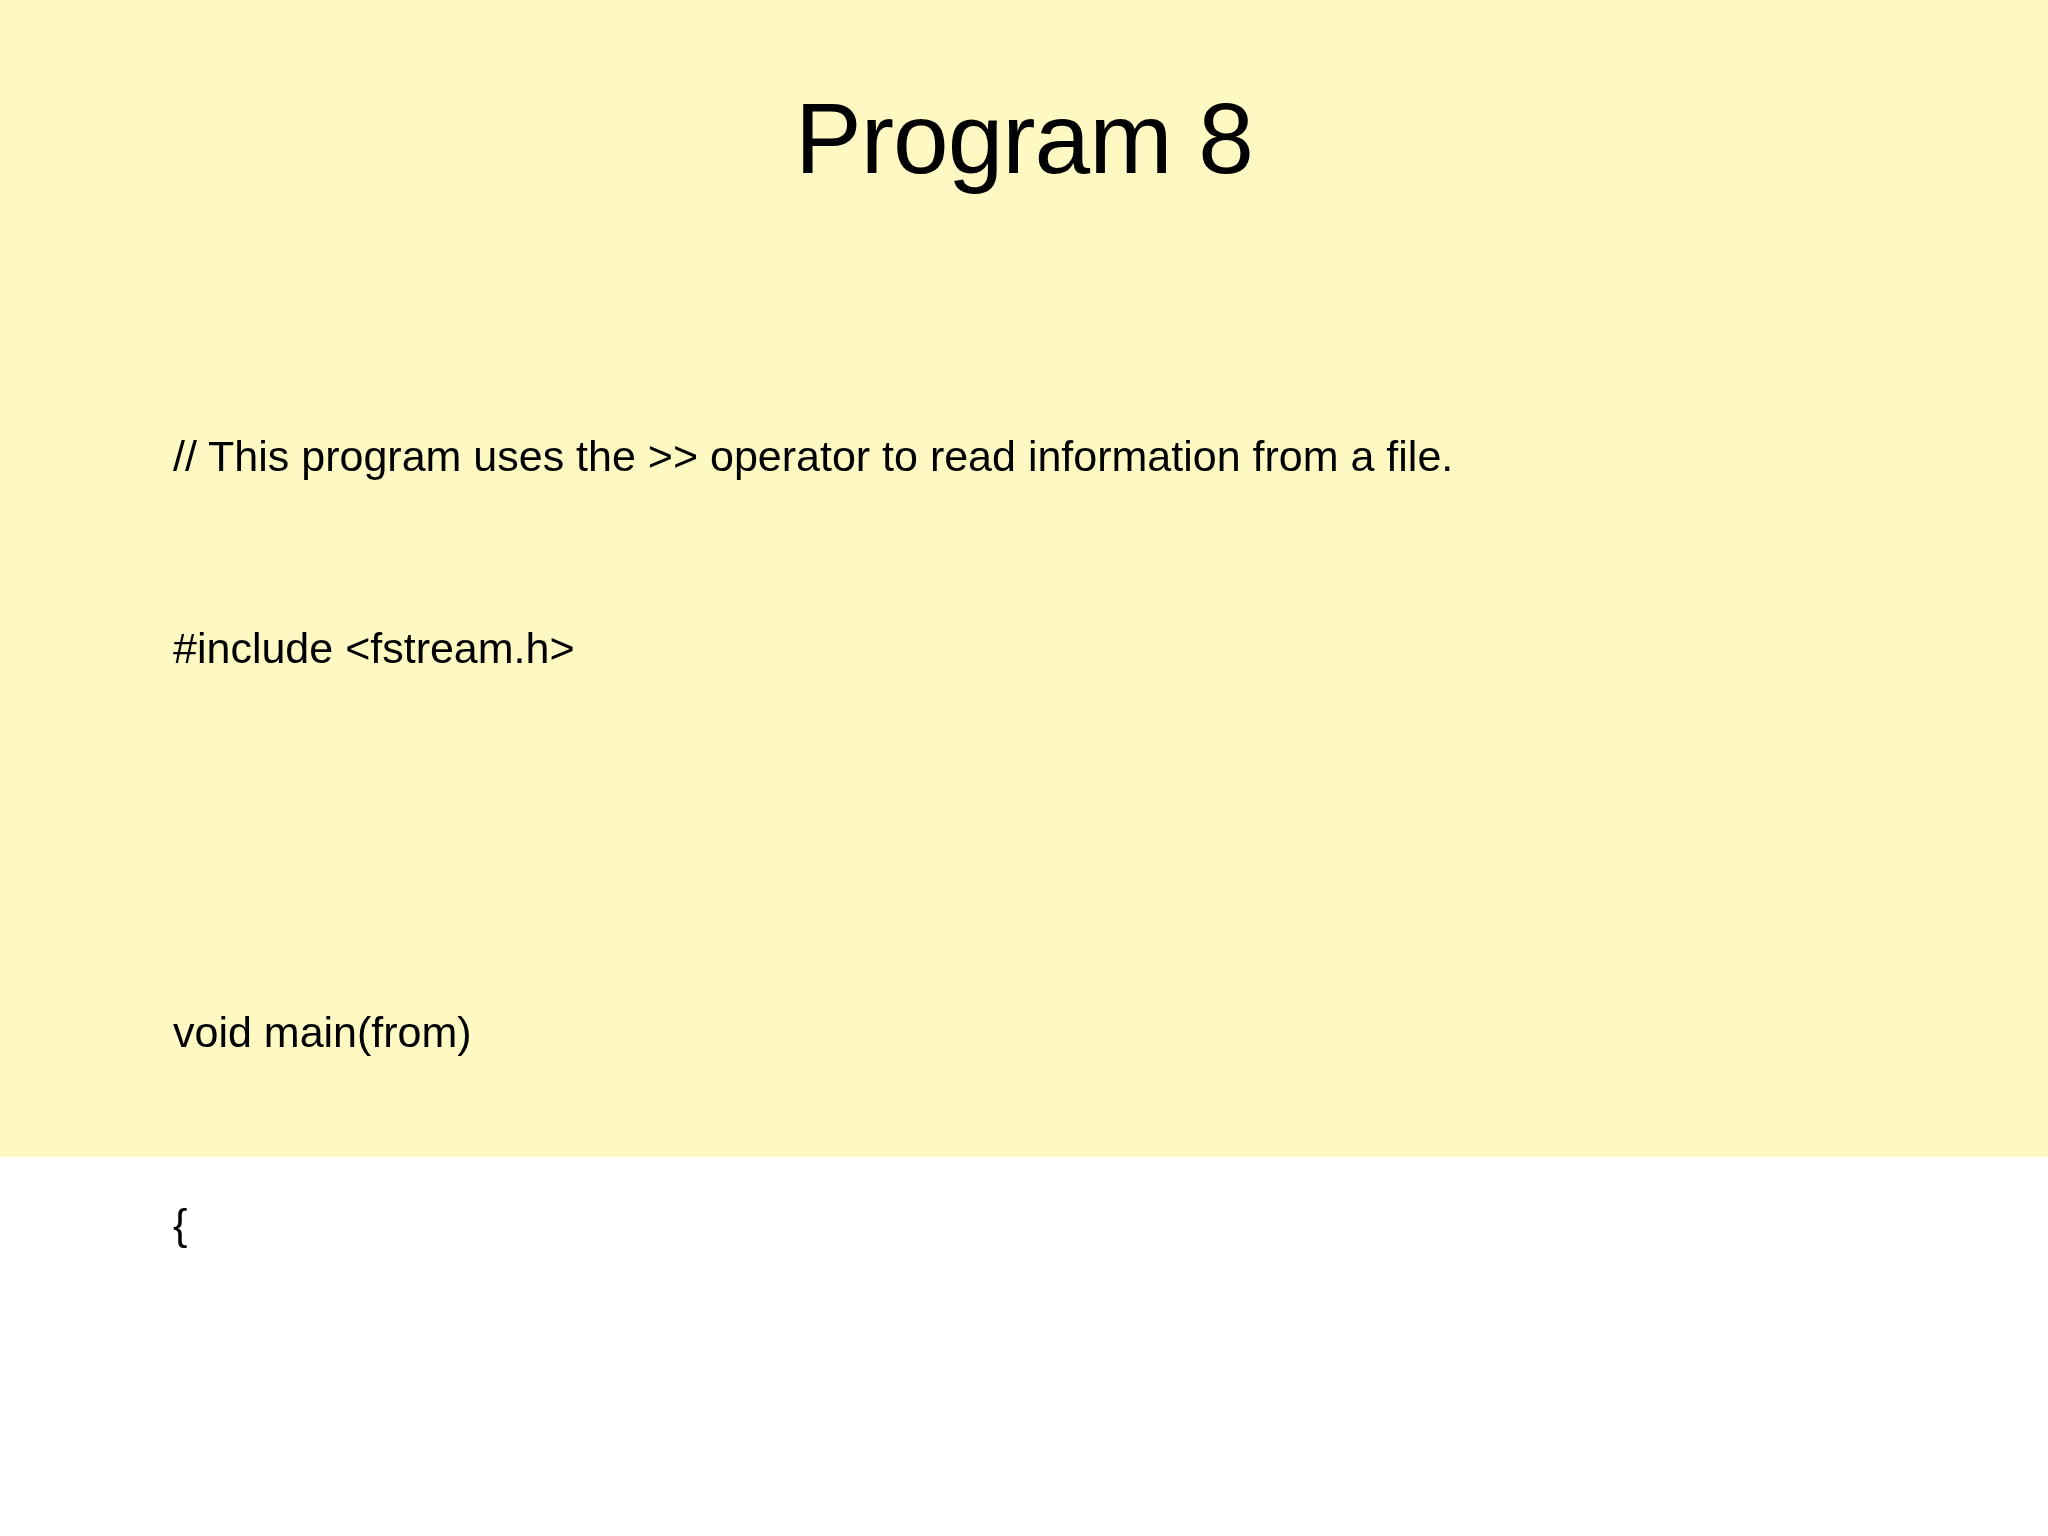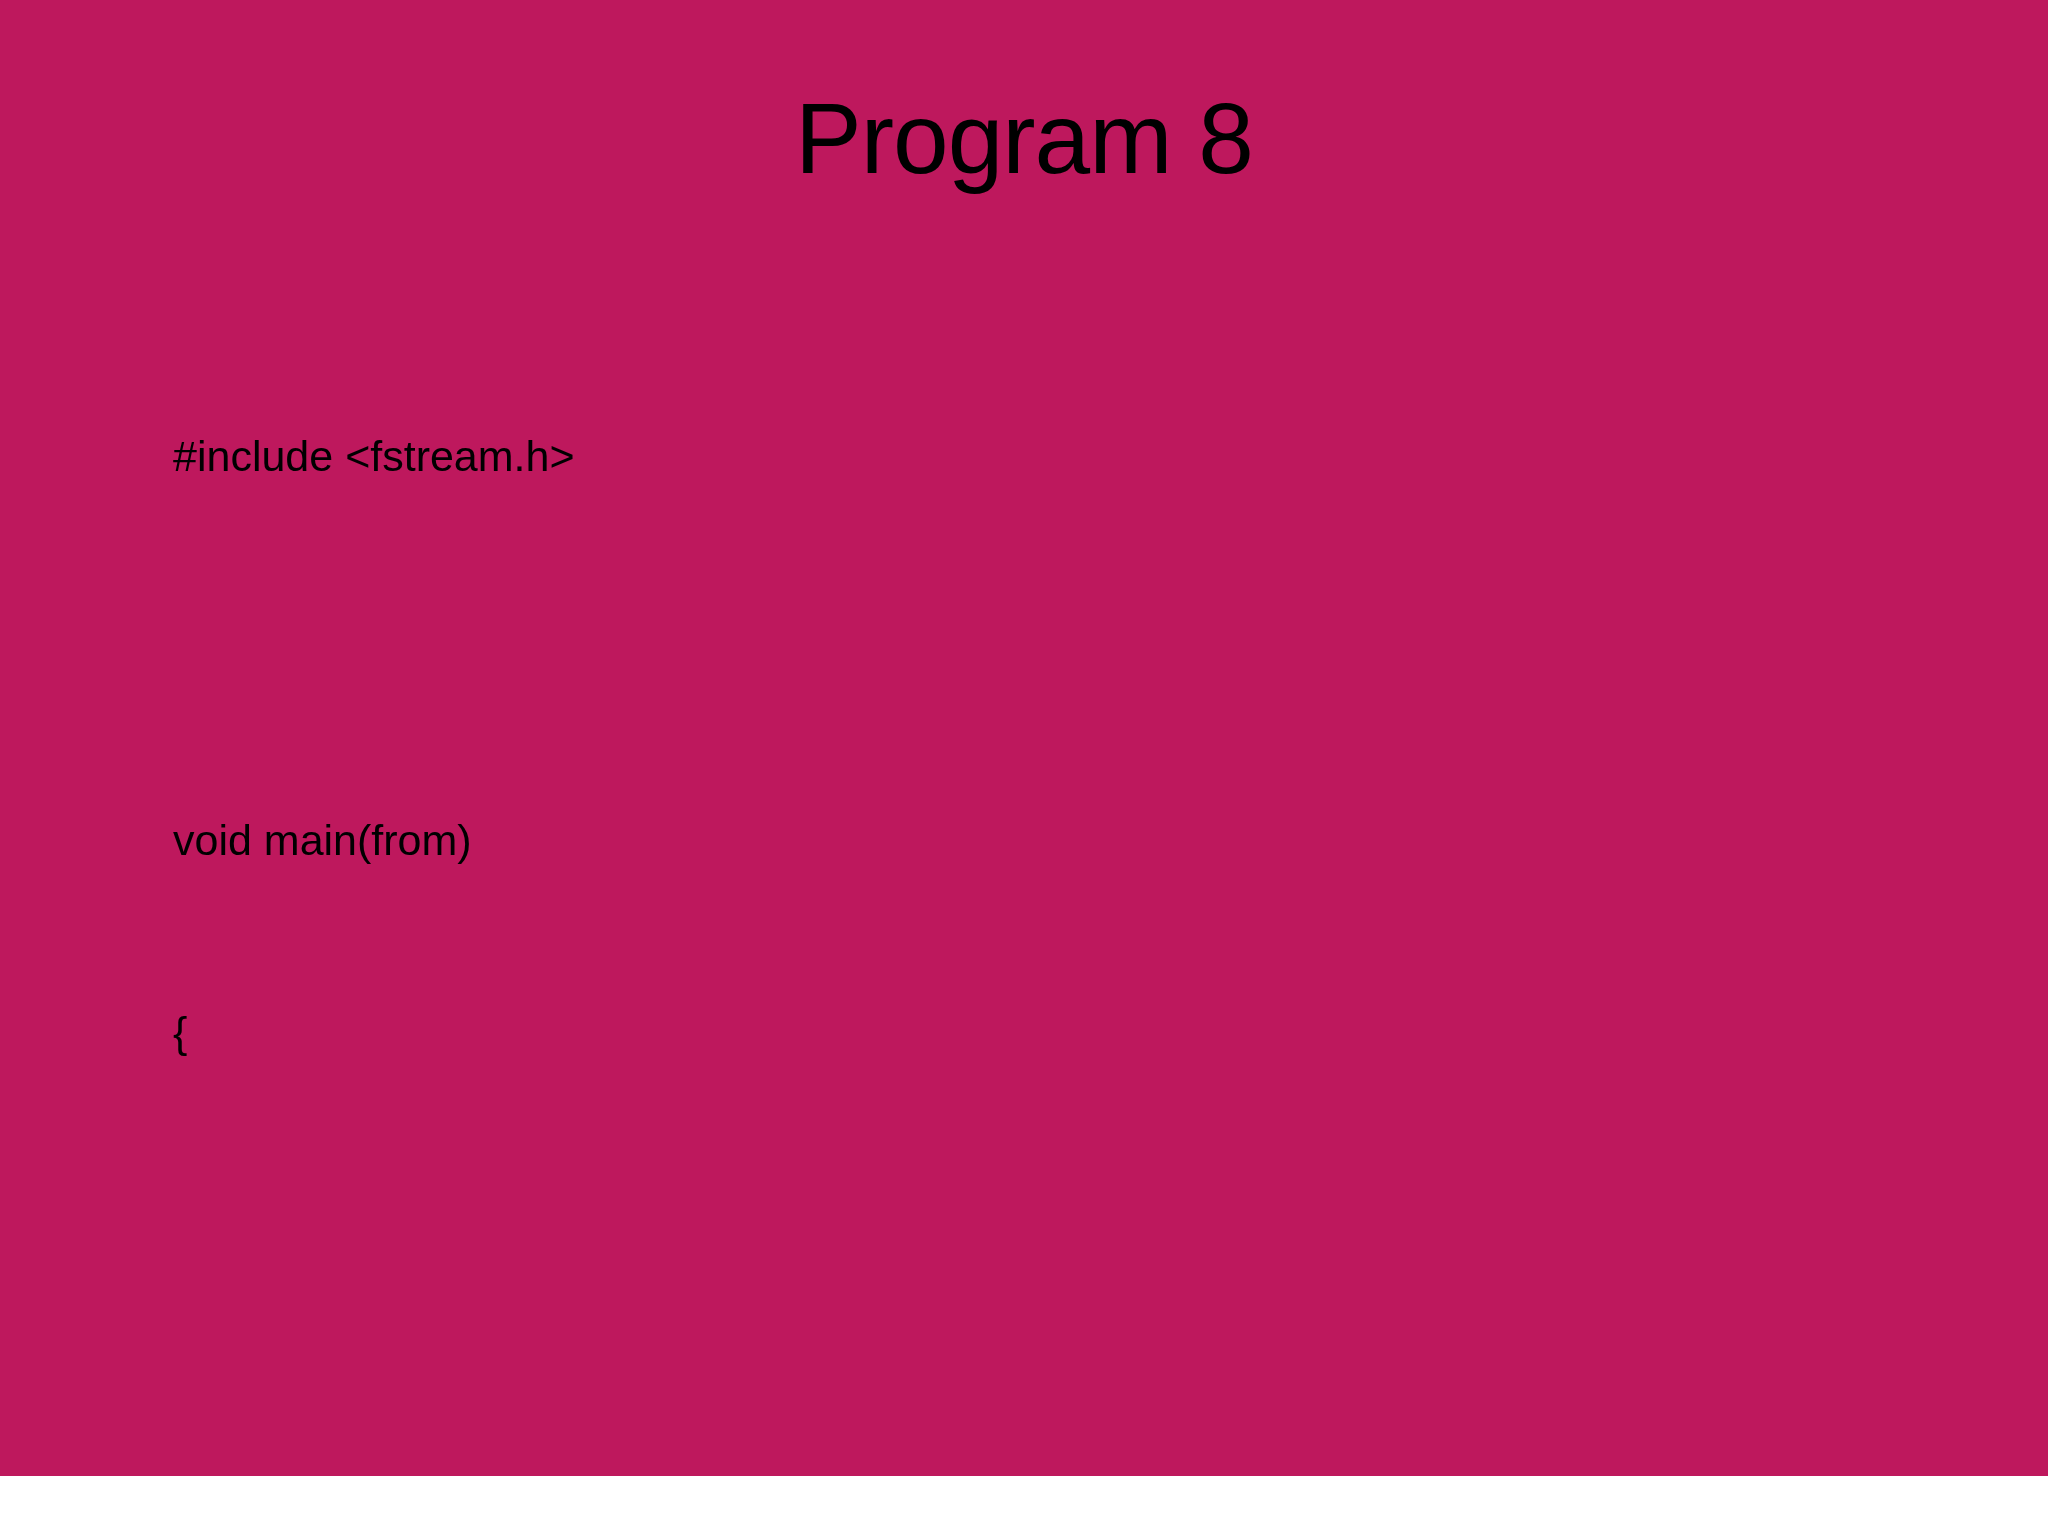--- a/index.html
+++ b/index.html
@@ -6,22 +6,22 @@
   html, body {
     width: 2048px;
     height: 1536px;
     background: #ffffff;
     overflow: hidden;
     font-family: "Liberation Sans", sans-serif;
   }
   .slide {
     position: relative;
     width: 2048px;
-    height: 1476px;
-    background: #be185d;
+    height: 1157px;
+    background: #fef9c3;
     color: #000000;
   }
   .slide-title {
     position: absolute;
     top: 78px;
     left: 0;
     width: 100%;
     text-align: center;
     font-size: 100px;
     font-weight: 400;
@@ -47,20 +47,21 @@
   .ind0 { padding-left: 0; }
 </style>
 </head>
 <body>
 
 <div class="slide">
 
   <div class="slide-title">Program 8</div>
 
   <div class="code-block">
+    <div class="code-line ind0">// This program uses the &gt;&gt; operator to read information from a file.</div>
     <div class="code-line ind0">#include &lt;fstream.h&gt;</div>
     <div class="code-line ind0"></div>
     <div class="code-line ind0">void main(from)</div>
     <div class="code-line ind0">{</div>
     
     
     
     
     
     

